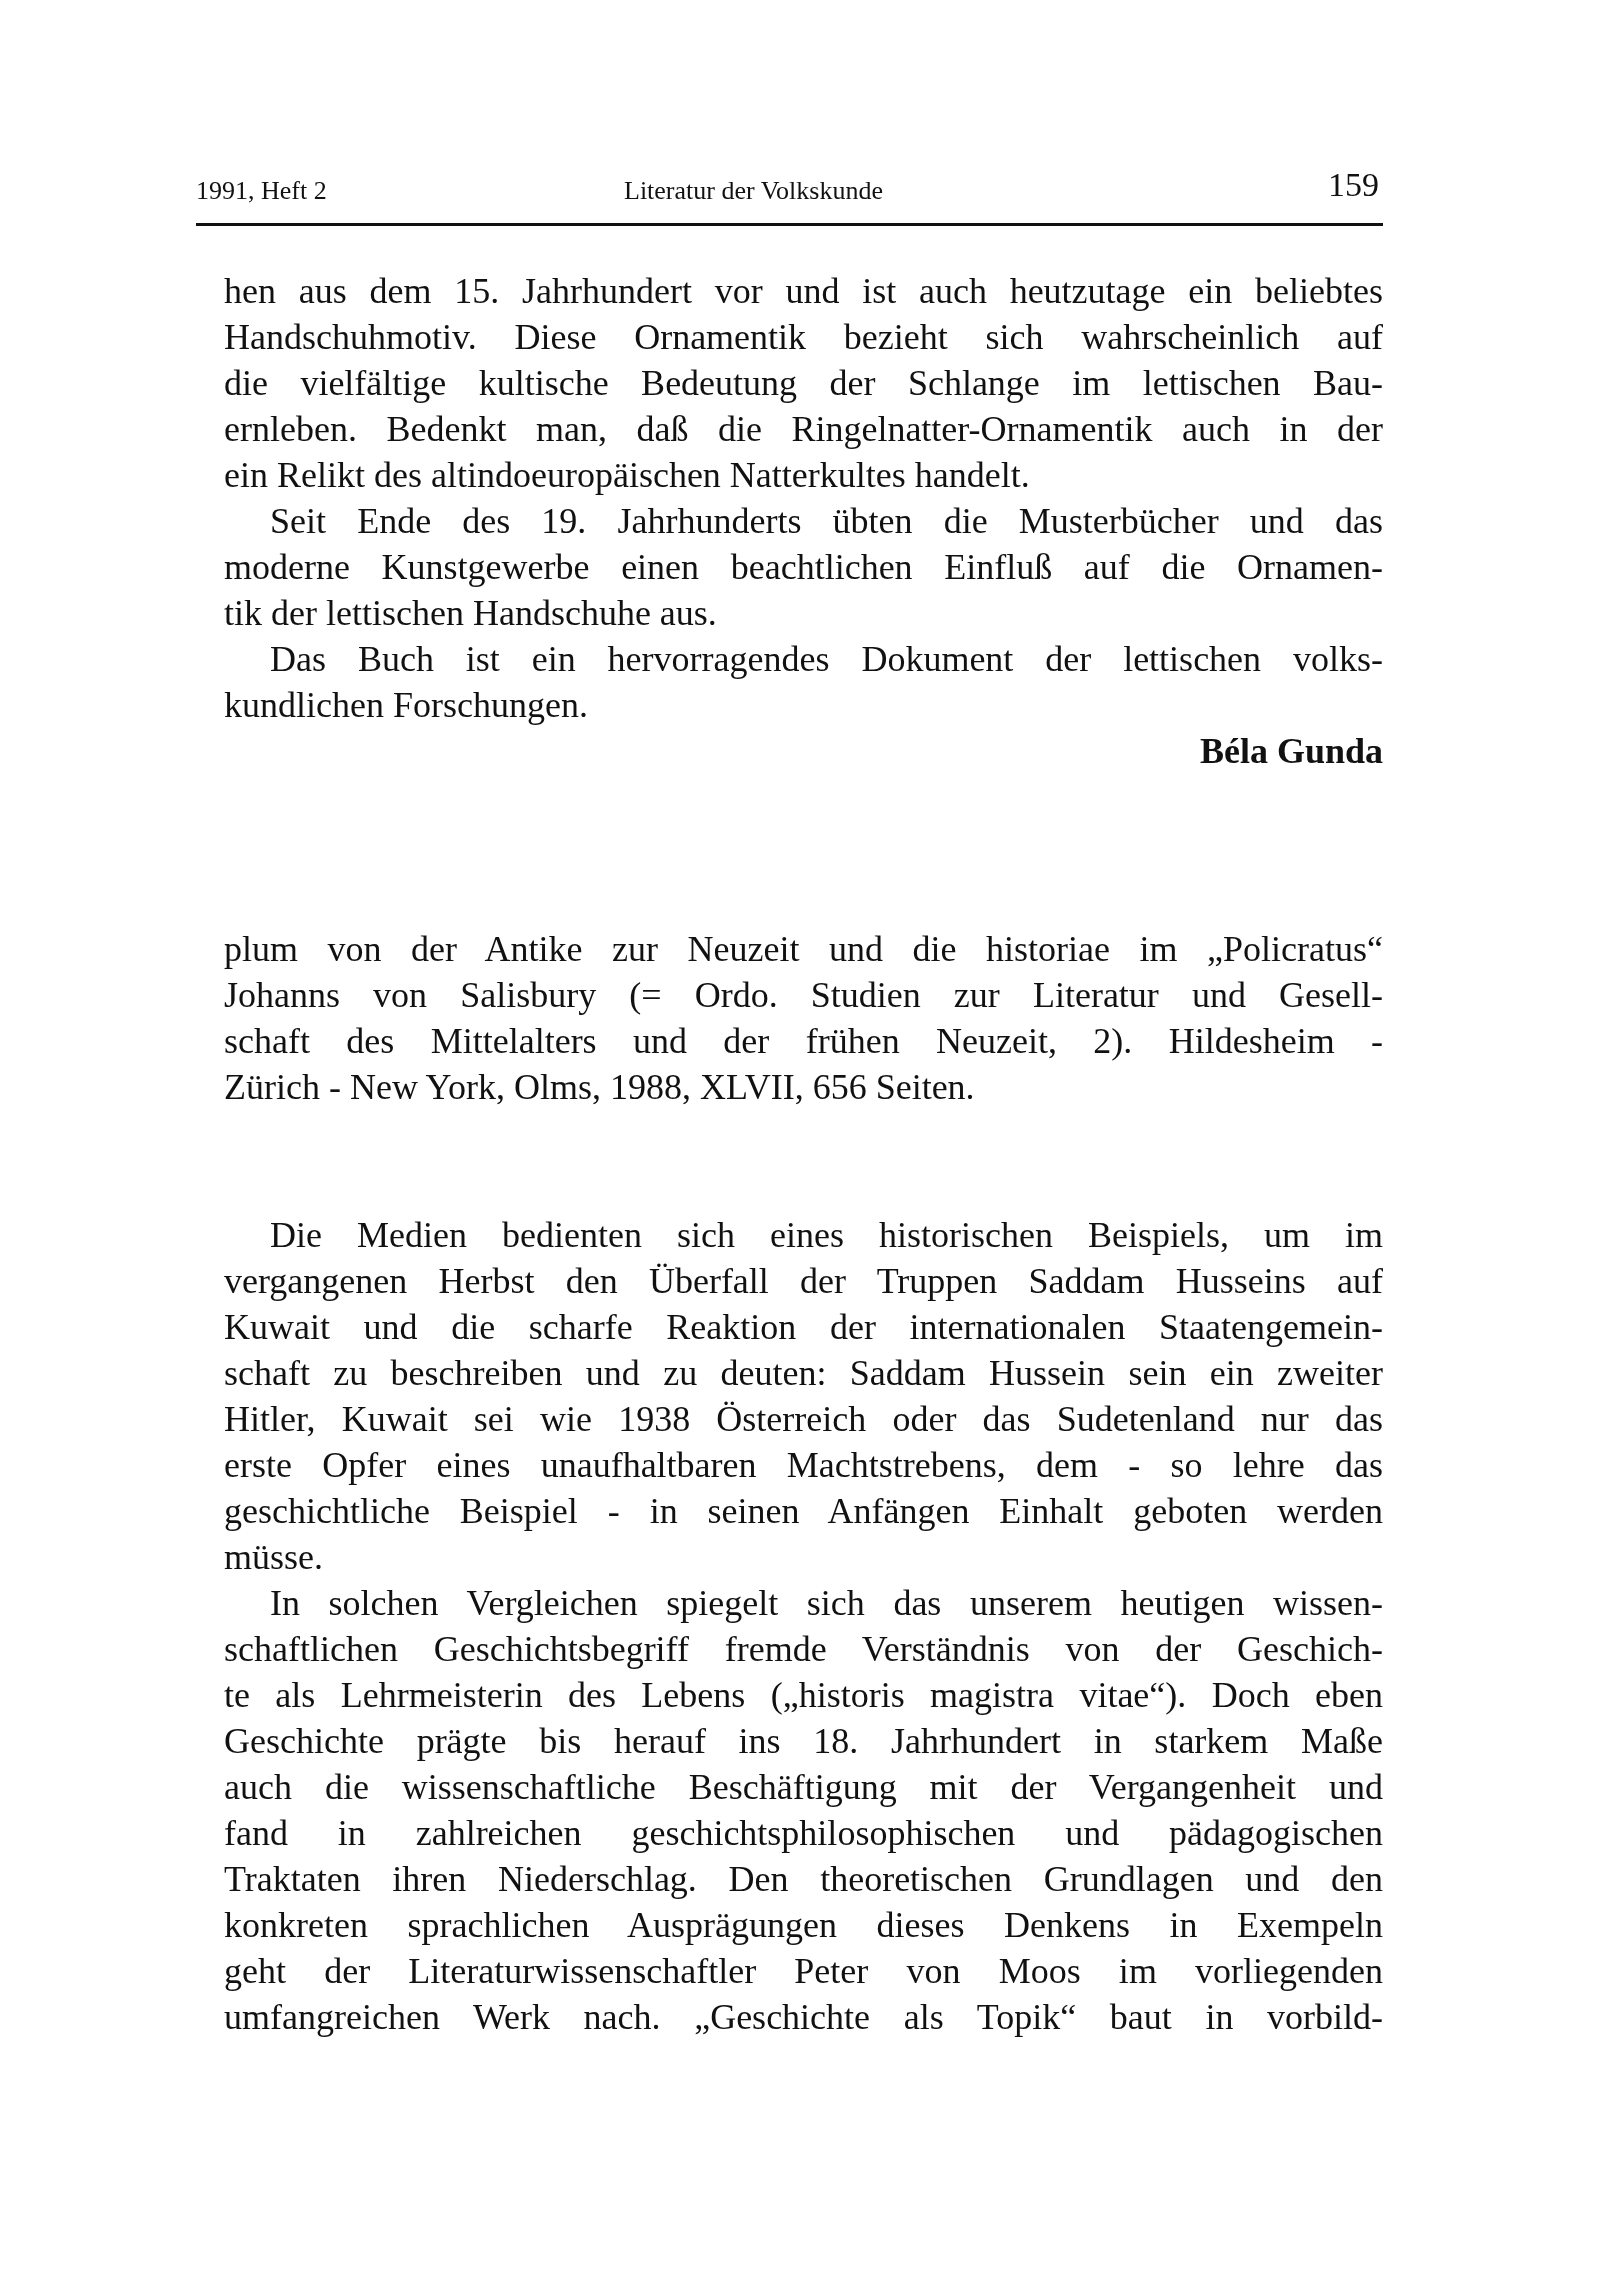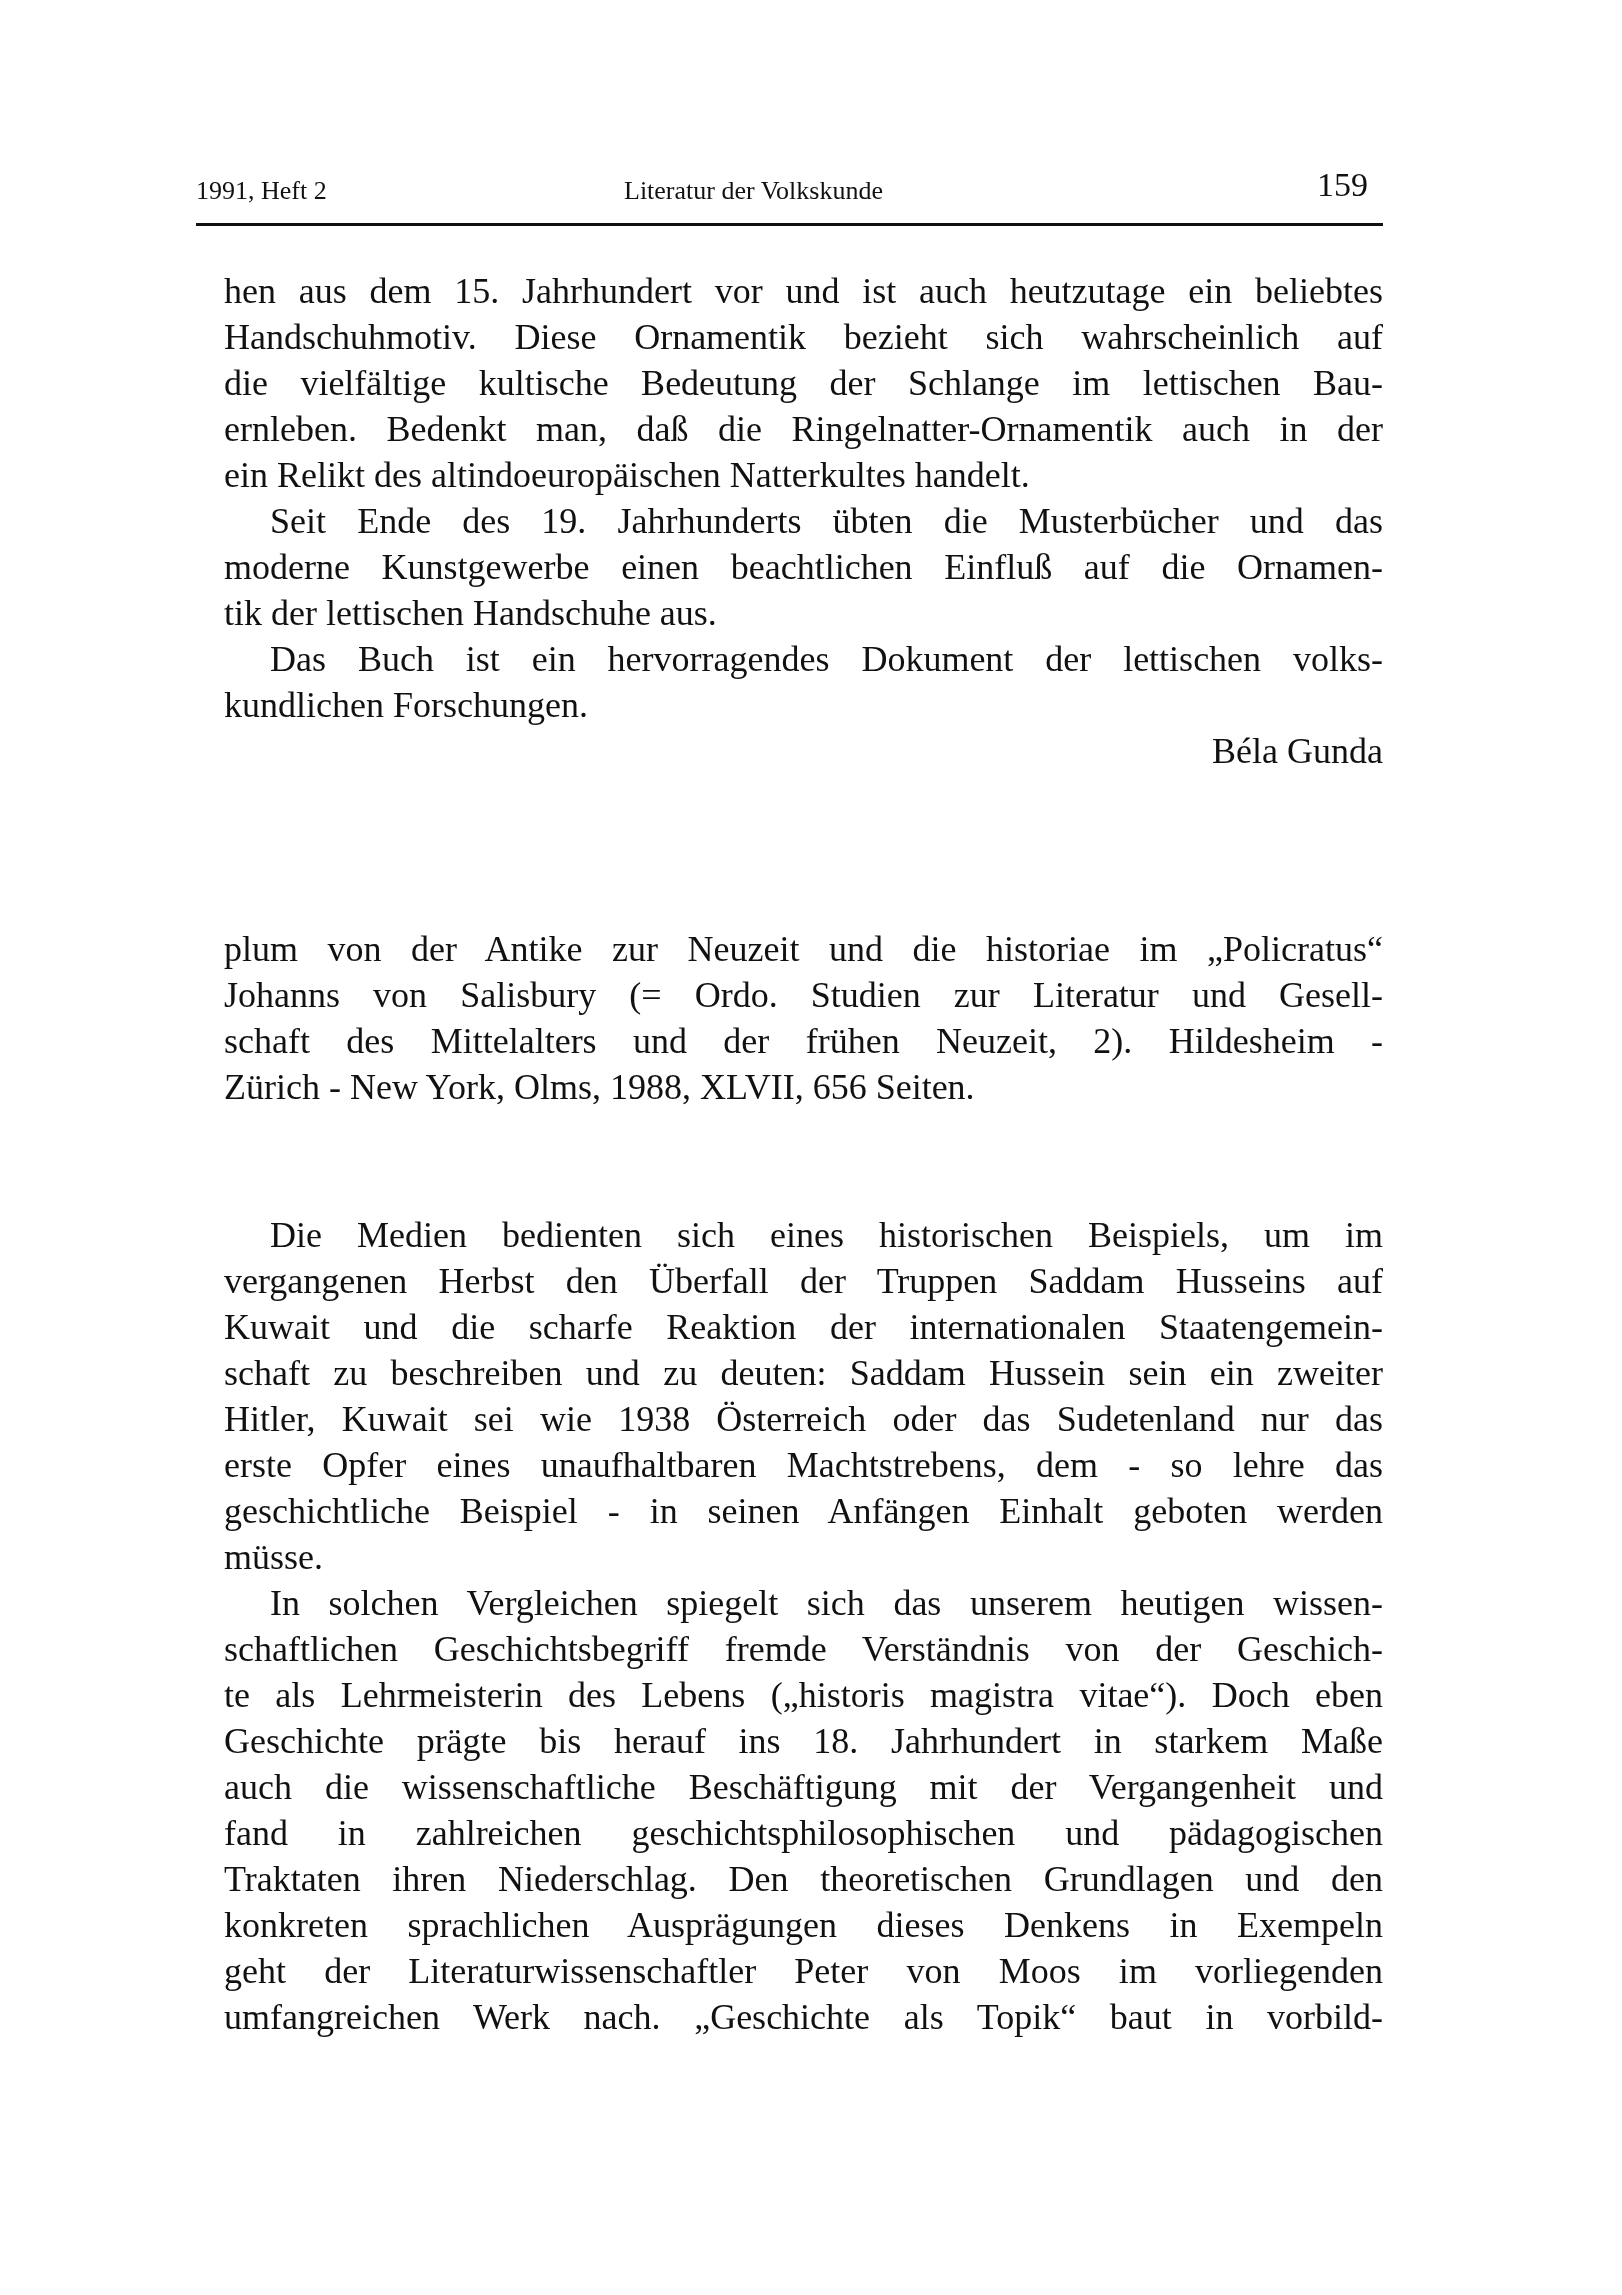--- a/index.html
+++ b/index.html
@@ -3,27 +3,27 @@
 <meta charset="utf-8">
 <style>
   html, body { margin: 0; padding: 0; background: #ffffff; }
   body { width: 1623px; height: 2295px; position: relative; overflow: hidden;
          font-family: "Liberation Serif", "DejaVu Serif", serif; color: #111; }
   .page { position: absolute; left: 196px; top: 0; width: 1187px; }
   .header { position: absolute; top: 166px; left: 0; width: 1187px; height: 49px;
             font-size: 26px; }
   .header .left { position: absolute; left: 0; top: 9.7px; }
   .header .center { position: absolute; left: 428px; top: 9.7px; }
-  .header .right { position: absolute; right: 15px; top: 0; font-size: 34px; }
+  .header .right { position: absolute; right: 4px; top: 0; font-size: 34px; }
   .rule { position: absolute; top: 223px; left: 0; width: 1187px; height: 3.2px; background: #111; }
   .body-text { position: absolute; left: 0; width: 1187px; font-size: 36px; line-height: 46px; }
   .line { display: block; white-space: nowrap; text-align: justify; text-align-last: justify; height: 46px; margin-left: 28px; }
   .line.last { text-align-last: left; }
   .indent { padding-left: 46px; }
-  .signature { text-align: right; text-align-last: right; }
+  .signature { text-align: right; text-align-last: right; font-weight: bold; }
   .it { font-style: italic; }
   #block1 { top: 268px; }
   #block2 { top: 926px; }
   #block3 { top: 1212px; }
 </style>
 </head>
 <body>
 
 <div class="page">
 

